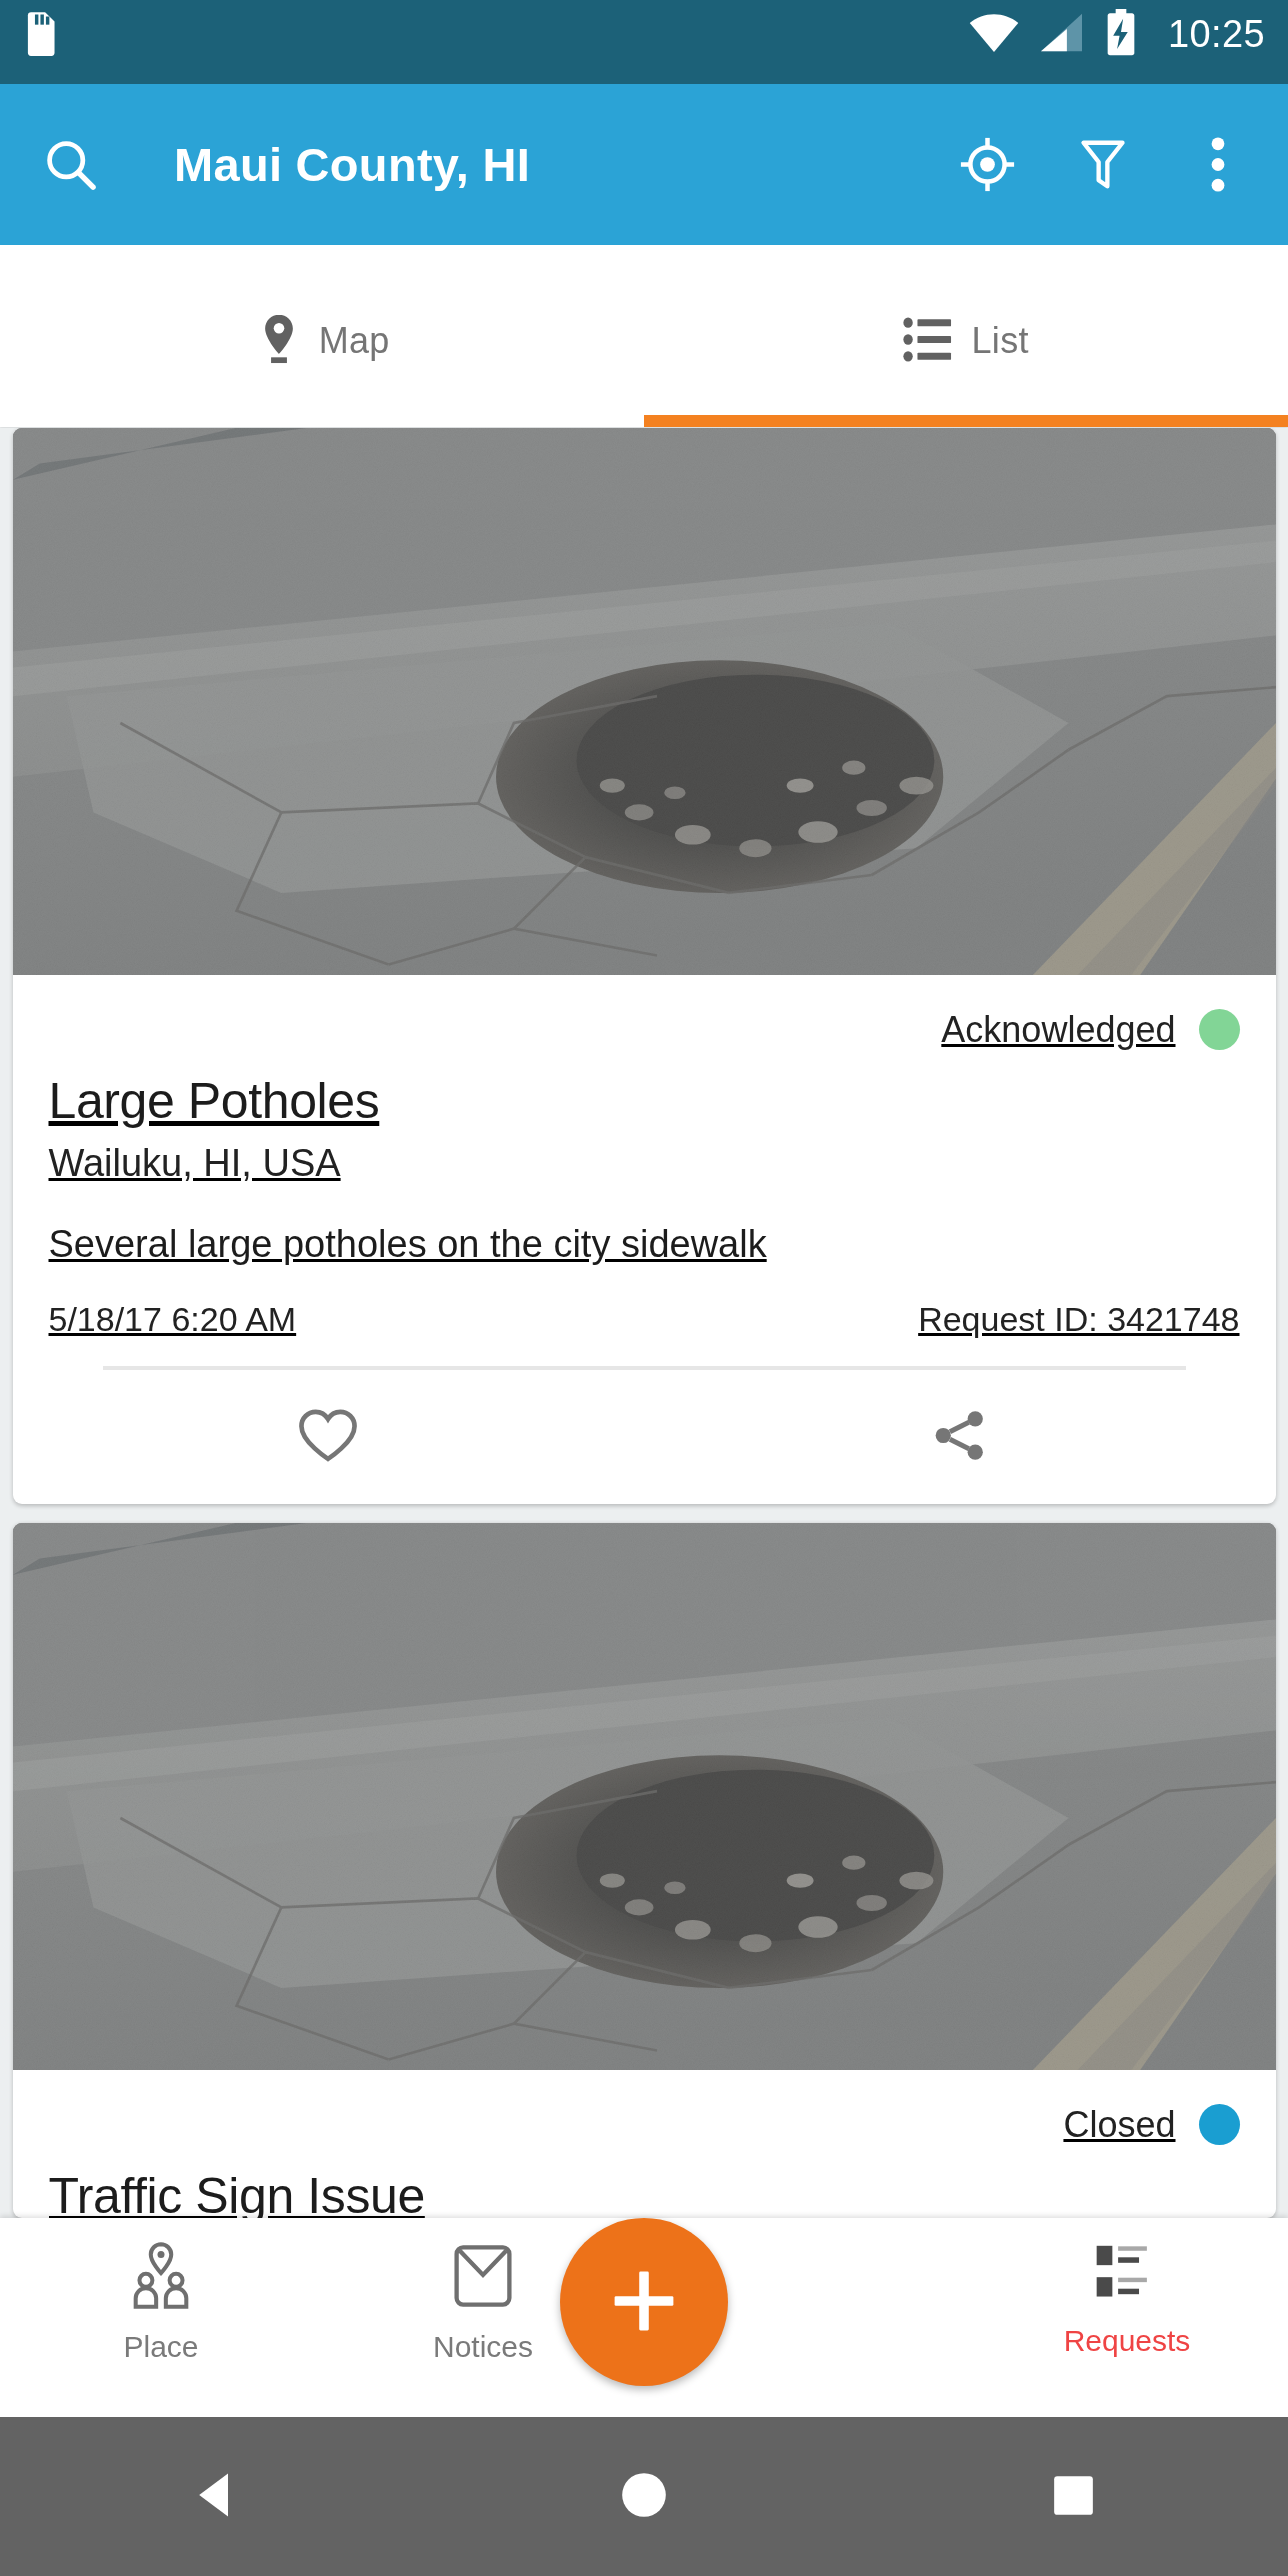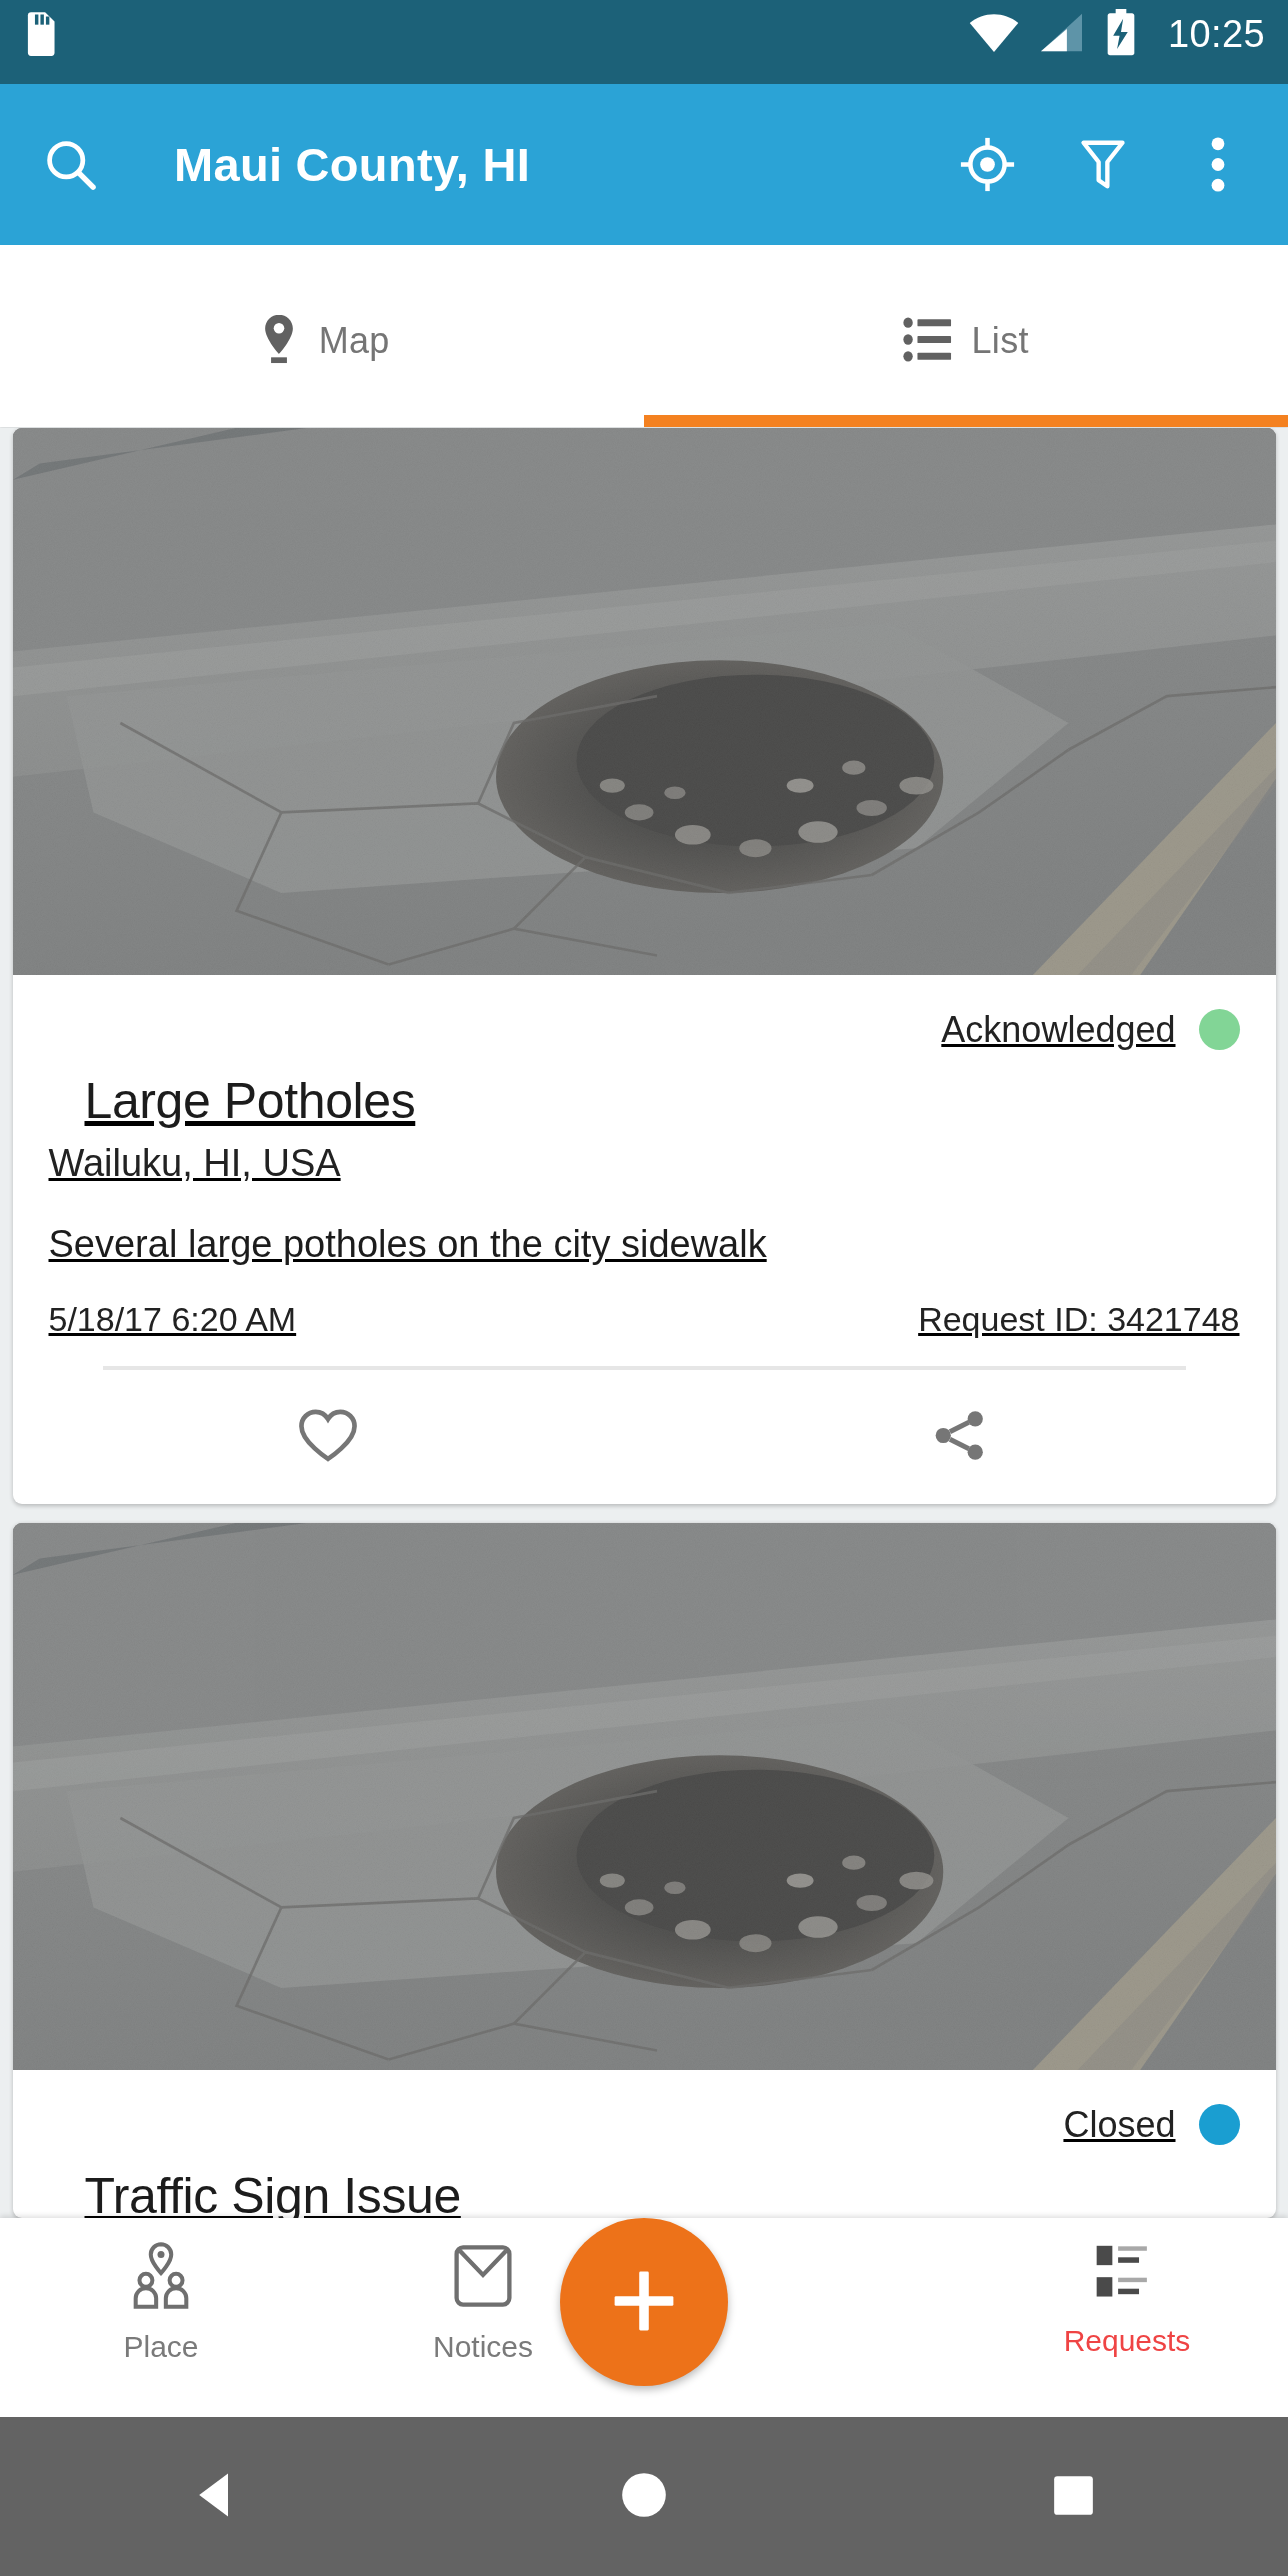--- a/index.html
+++ b/index.html
@@ -65,21 +65,21 @@
     position: relative; width: 100%; height: 547px; overflow: hidden;
     background: #8d8f8e;
   }
   .card-photo svg { display: block; width: 100%; height: 100%; }
 
   .card-body { padding: 16px 36px 0 36px; }
   .status-row { display: flex; align-items: center; justify-content: flex-end; gap: 23px; height: 77px; }
   .status-text { font-size: 36px; color: #222222; }
   .status-dot { width: 41px; height: 41px; border-radius: 50%; }
 
-  .card-title { font-size: 50px; color: #1c1c1c; font-weight: 400; letter-spacing: -0.4px; margin-top: 3.6px; margin-left: 36px; }
+  .card-title { font-size: 50px; color: #1c1c1c; font-weight: 400; letter-spacing: -0.4px; margin-top: 3.6px; }
   .card-subtitle { font-size: 38px; color: #222222; margin-top: 12.5px; }
   .card-desc { font-size: 38px; color: #1c1c1c; margin-top: 38px; }
 
   .meta-row {
     display: flex; align-items: center; justify-content: space-between;
     margin-top: 34px; font-size: 34px; color: #222222;
   }
   .divider { height: 3.6px; background: #e6e6e6; margin: 27px 54px 0 54px; }
   .action-row { display: flex; height: 134px; }
   .action-cell { flex: 1; display: flex; align-items: center; justify-content: center; cursor: pointer; }

